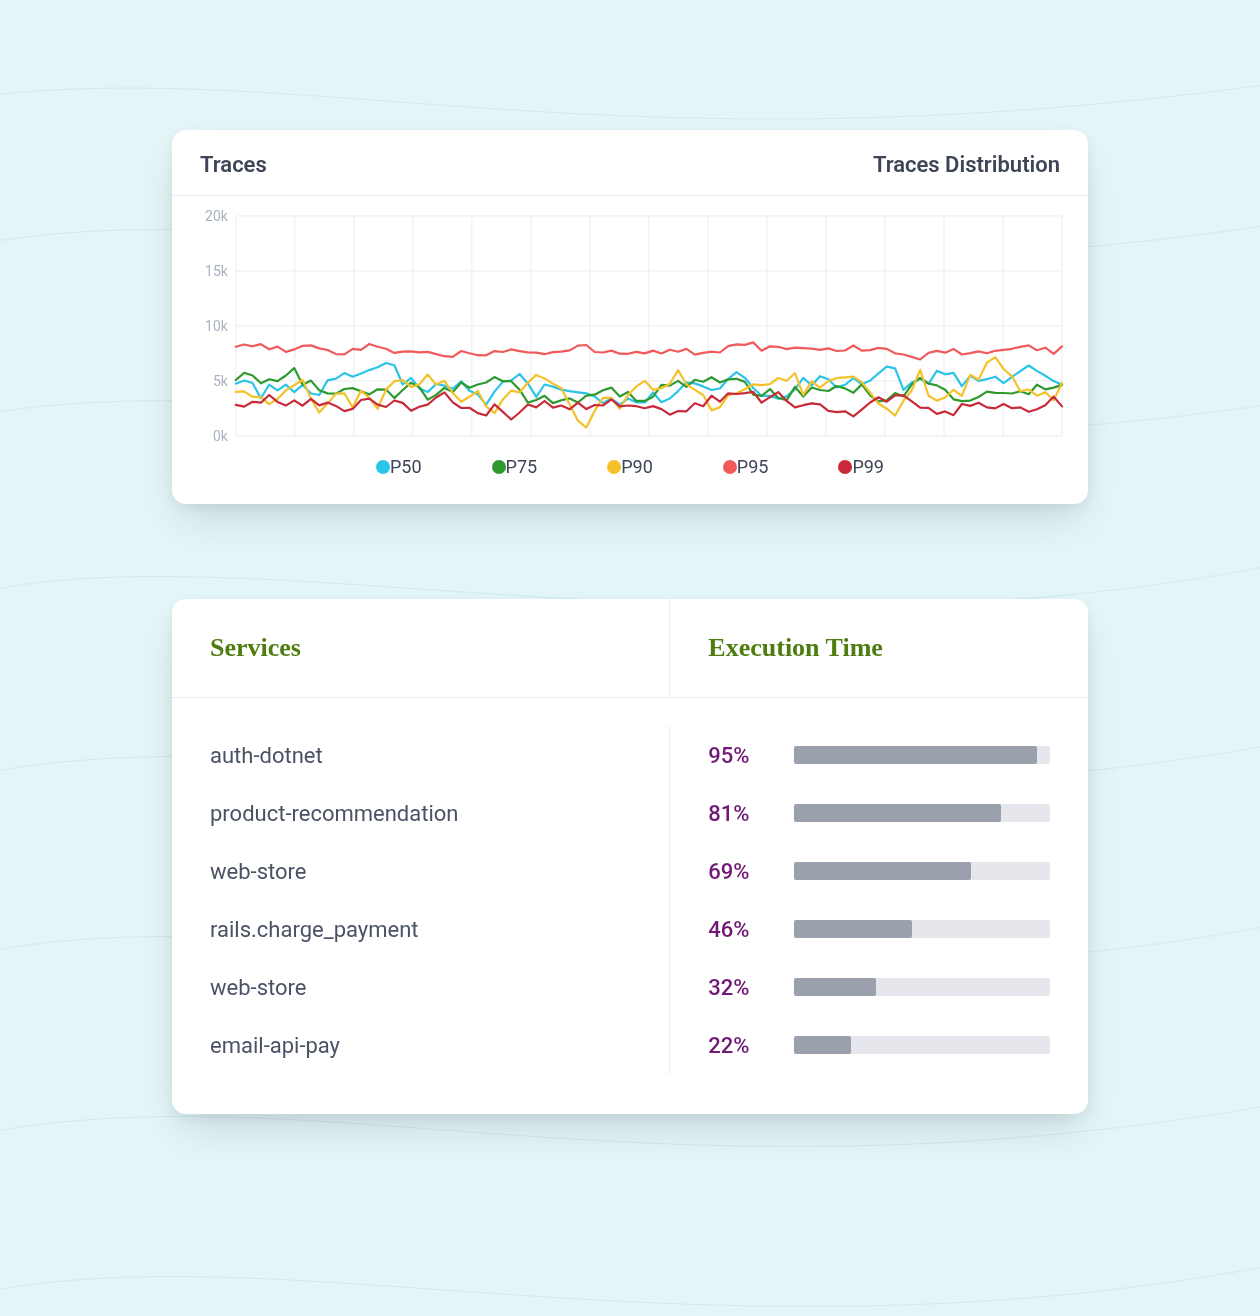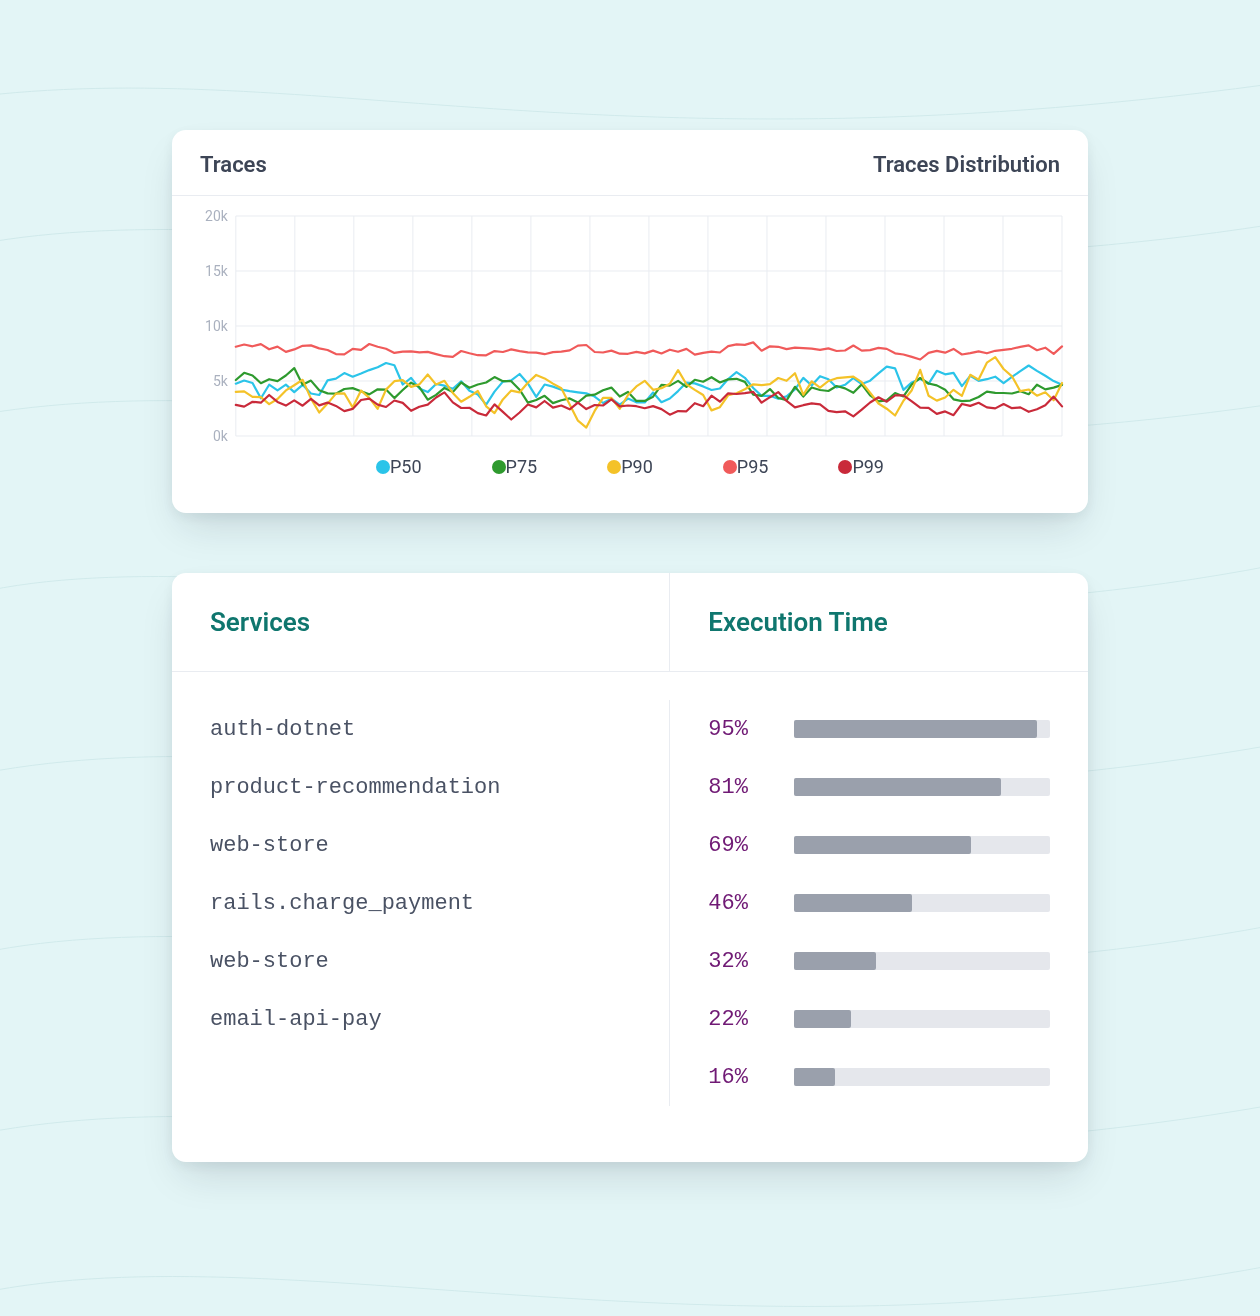--- a/index.html
+++ b/index.html
@@ -8,41 +8,41 @@
     background:#e3f5f6;
     font-family:-apple-system,BlinkMacSystemFont,"Segoe UI",Roboto,Helvetica,Arial,sans-serif;
     position:relative;overflow:hidden;
     border-radius:24px;
   }
   .bg-lines{position:absolute;inset:0;opacity:.18;}
   .wrap{position:relative;padding:130px 172px 0;}
   .card{
     background:#fff;border-radius:14px;
     box-shadow:0 20px 40px -10px rgba(20,30,50,.15),0 4px 12px rgba(20,30,50,.06);
-    margin-bottom:60px;
+    margin-bottom:95px;
   }
   
   .chart-head{display:flex;justify-content:space-between;align-items:center;
     padding:22px 28px 18px;border-bottom:1px solid #e9ecf1;}
   .chart-head .title{font-size:22px;font-weight:600;color:#3d4556;}
-  .chart-body{padding:14px 20px 36px;}
+  .chart-body{padding:14px 20px 27px;}
   .plot{position:relative;height:240px;}
   .plot svg{width:100%;height:100%;display:block;}
   .grid-line{stroke:#e9ecf1;stroke-width:1;}
   .ylabel{font-size:14px;fill:#aab1bf;text-anchor:end;}
   .series{fill:none;stroke-width:2.2;stroke-linejoin:round;stroke-linecap:round;}
   .legend{display:flex;justify-content:center;gap:70px;margin-top:6px;}
   .legend-item{display:flex;align-items:center;font-size:18px;color:#3d4556;}
   .dot{width:14px;height:14px;border-radius:50%;}
   
   .svc-head{display:flex;border-bottom:1px solid #e9ecf1;}
-  .svc-head>div{padding:34px 38px;font-size:26px;font-weight:600;color:#0f766e;}
+  .svc-head>div{padding:34px 38px;font-size:26px;font-weight:600;color:#4d7c0f;font-family:Liberation Serif, serif;}
   .svc-col-left{flex:0 0 46%;border-right:1px solid #e9ecf1;}
   .svc-col-right{flex:1;}
-  .svc-body{display:flex;padding-top:28px;padding-bottom:56px;font-family:Liberation Mono, monospace;}
+  .svc-body{display:flex;padding-top:28px;padding-bottom:40px;}
   .svc-names{flex:0 0 46%;border-right:1px solid #e9ecf1;padding:0 38px;}
   .svc-exec{flex:1;padding:0 38px;}
   .svc-row{display:flex;align-items:center;height:58px;}
   .svc-name{font-size:22px;color:#4a5264;}
   .svc-pct{width:86px;font-size:22px;color:#701a75;font-weight:500;}
   .bar{flex:1;height:18px;background:#e5e7ec;border-radius:2px;position:relative;}
   .bar-fill{position:absolute;left:0;top:0;bottom:0;background:#9aa0ac;border-radius:2px;}
 </style>
 </head>
 <body>
@@ -183,23 +183,17 @@
             <div class="bar">
               <div class="bar-fill" style="width:32%"></div>
             </div>
           </div>
           <div class="svc-row">
             <span class="svc-pct">22%</span>
             <div class="bar">
               <div class="bar-fill" style="width:22%"></div>
             </div>
           </div>
-          <div class="svc-row">
-            <span class="svc-pct">16%</span>
-            <div class="bar">
-              <div class="bar-fill" style="width:16%"></div>
-            </div>
-          </div>
         </div>
     </div>
   </div>
 
 </div>
 
 </body></html>

